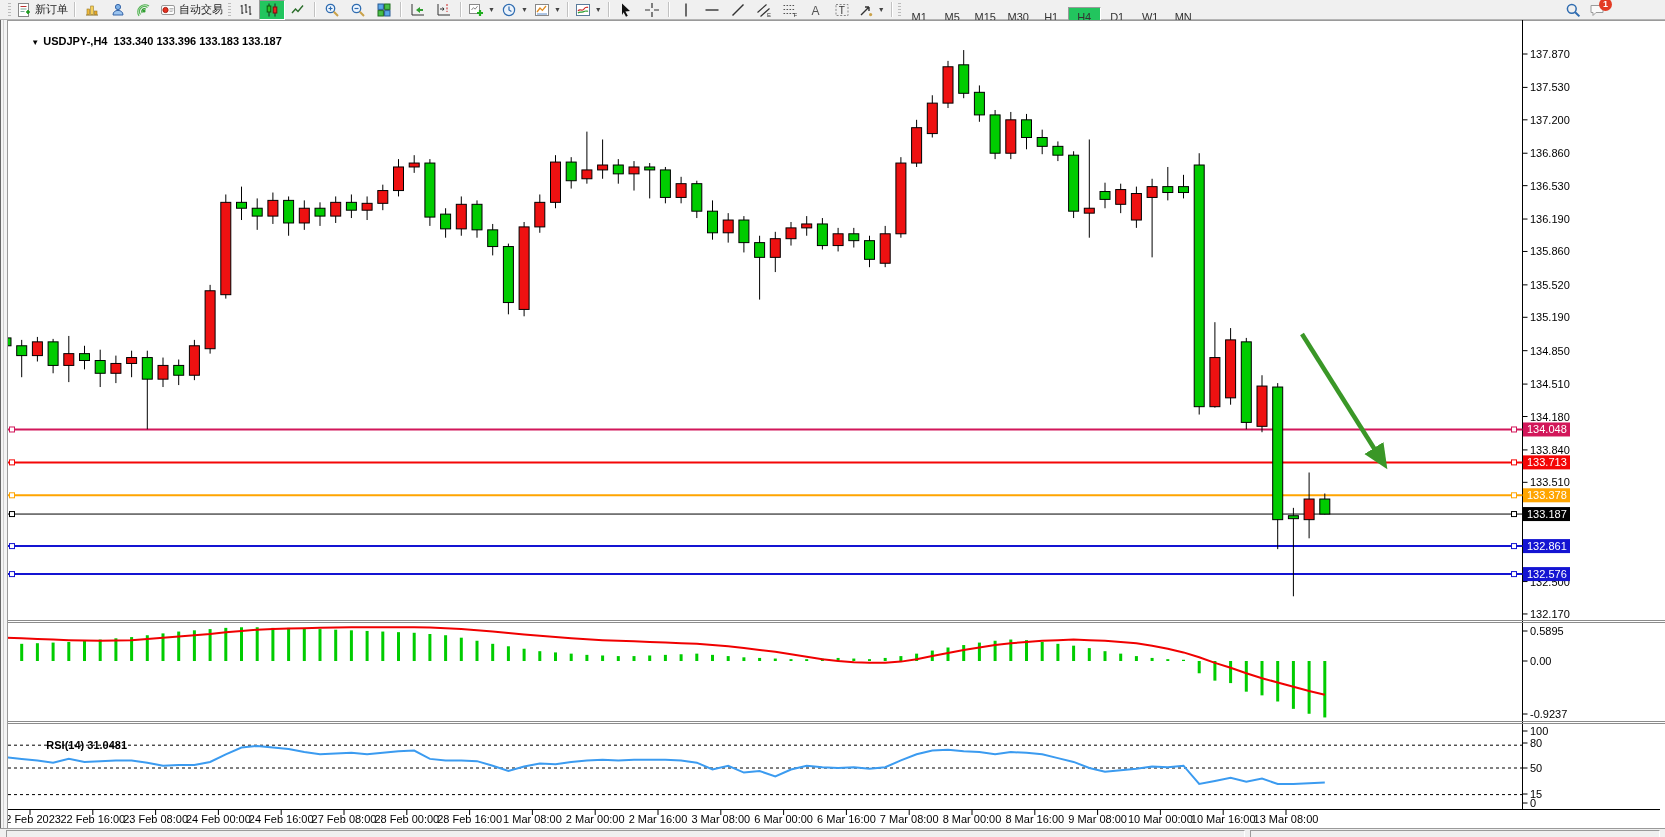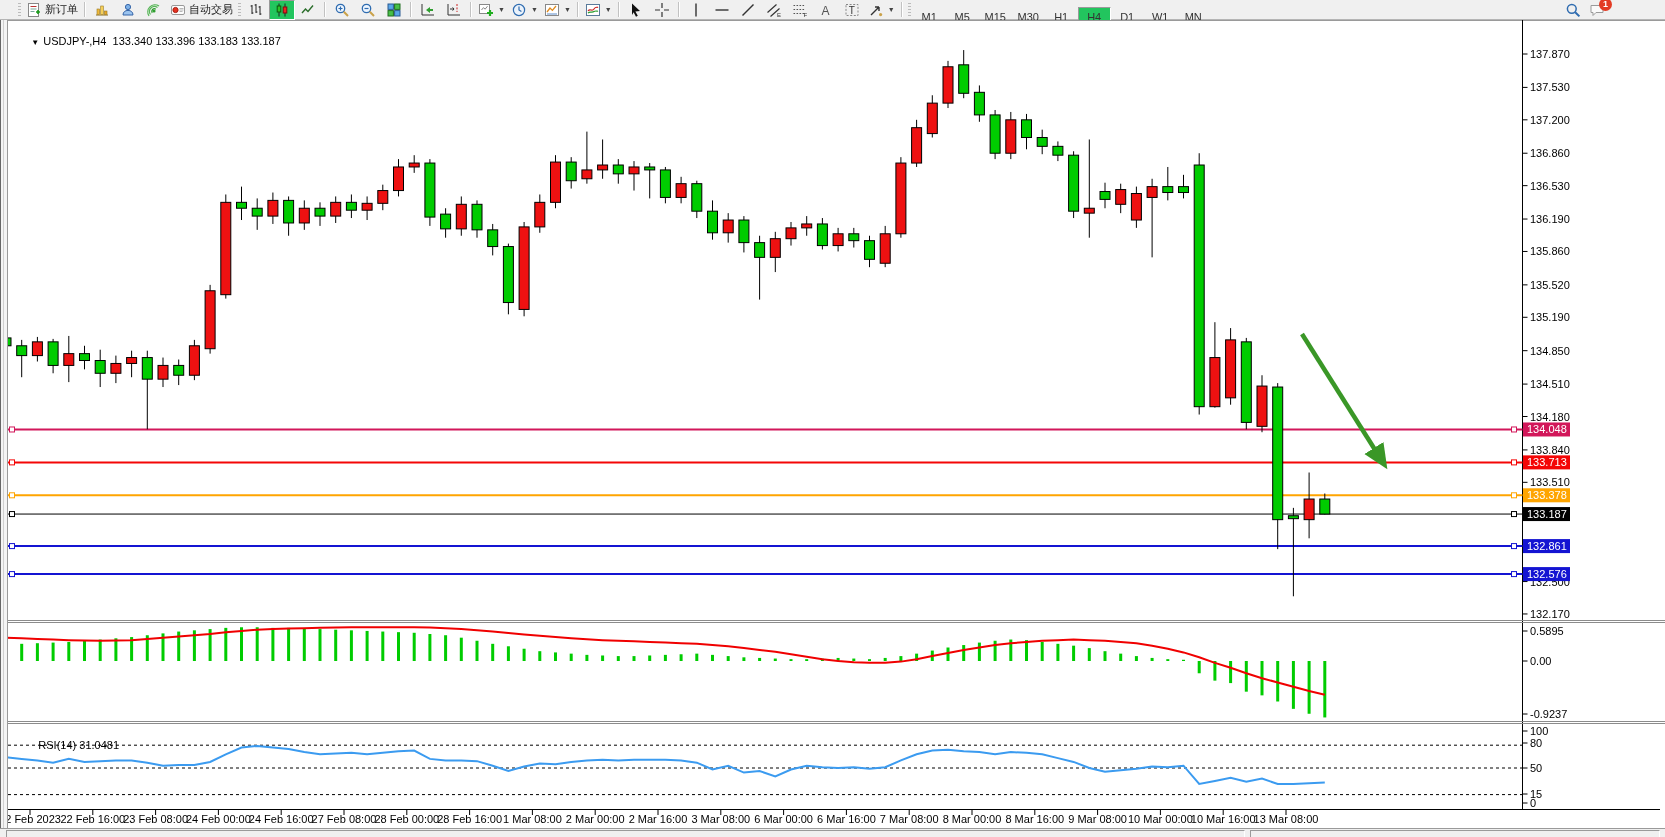--- a/index.html
+++ b/index.html
@@ -1,43 +1,43 @@
 <!DOCTYPE html>
 <html><head>
 <meta charset="utf-8">
 <style>
   html,body{margin:0;padding:0;background:#fff;font-family:"Liberation Sans",sans-serif;}
   #app{position:relative;width:1665px;height:837px;background:#fff;overflow:hidden;}
 
   
   .toolbar{position:absolute;left:0;top:0;width:1665px;height:20px;background:#f0f0f0;
     border-bottom:1px solid #b5b5b5;display:flex;align-items:center;box-sizing:border-box;
-    padding-left:16px;font-size:11px;color:#333;}
+    padding-left:6px;font-size:11px;color:#333;}
   .tb{height:18px;min-width:20px;display:flex;align-items:center;justify-content:center;
     background:transparent;border:1px solid transparent;padding:0 2px;gap:3px;cursor:default;}
   .tb .lbl{white-space:nowrap;font-size:11px;color:#222;}
   .tb.pressed{background:#22c55e;border:1px solid #9a9a9a;border-right-color:#fff;border-bottom-color:#fff;}
   .sep{width:1px;height:15px;background:#c2c2c2;border-right:1px solid #fff;margin:0 3px;}
   .grip{width:3px;height:14px;margin:0 2px;background:repeating-linear-gradient(to bottom,#bbb 0 1px,transparent 1px 3px);}
   .ic{width:16px;height:16px;display:block;}
   .dd{font-size:7px;color:#444;margin-left:1px;}
   .tf{width:27px;text-align:center;margin-top:14px;}
   .right-group{margin-left:auto;margin-right:60px;display:flex;align-items:center;gap:8px;}
   .badge{position:absolute;top:-4px;right:-7px;background:#e33b24;color:#fff;border-radius:8px;
     min-width:13px;height:13px;line-height:13px;font-size:9px;text-align:center;font-weight:bold;}
   .bubble-wrap{position:relative;}
 
   
   #chart-area{position:absolute;left:0;top:20px;width:1665px;height:817px;background:#fff;}
   #chart-svg{position:absolute;left:0;top:0;pointer-events:none;}
-  .overlay-label{position:absolute;font-size:11px;color:#000;white-space:pre;}
+  .overlay-label{position:absolute;font-size:11px;color:#000;white-space:pre;font-weight:bold;}
   #symbol-line{left:13px;top:3px;}
   #symbol-line .tri{font-size:8px;margin-right:4px;color:#000;}
   #macd-label{left:12px;top:605px;}
-  #rsi-label{left:20px;top:707px;}
+  #rsi-label{left:28px;top:707px;}
 
   .left-gutter{position:absolute;left:0;top:20px;width:8px;height:817px;background:#f4f4f4;
     border-left:1px solid #666;border-right:1px solid #9a9a9a;box-sizing:border-box;}
   .left-gutter:before{content:"";position:absolute;left:2px;top:0;bottom:0;width:1px;background:#cfcfcf;}
 
   .statusbar{position:absolute;left:0;top:828px;width:1665px;height:9px;background:#f0f0f0;border-top:1px solid #9a9a9a;}
   .status-cell{position:absolute;top:1px;height:6px;border:1px solid #9a9a9a;border-bottom-color:#fff;border-right-color:#fff;background:#f0f0f0;}
 </style>
 </head>
 <body>

